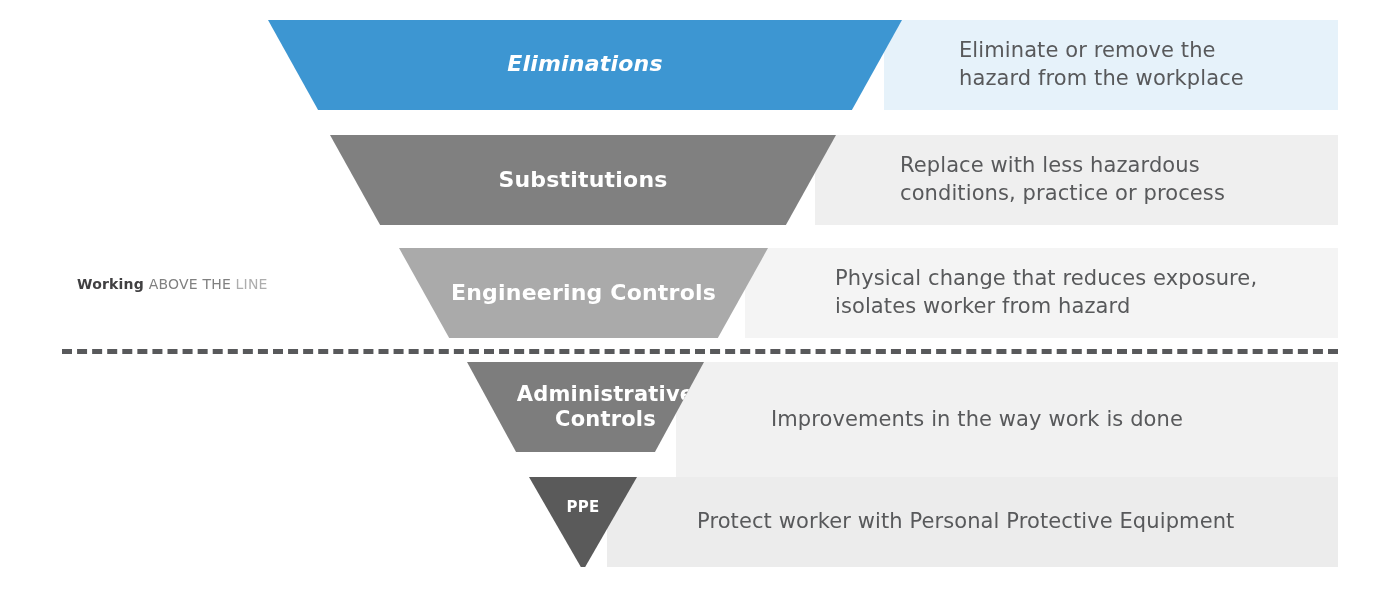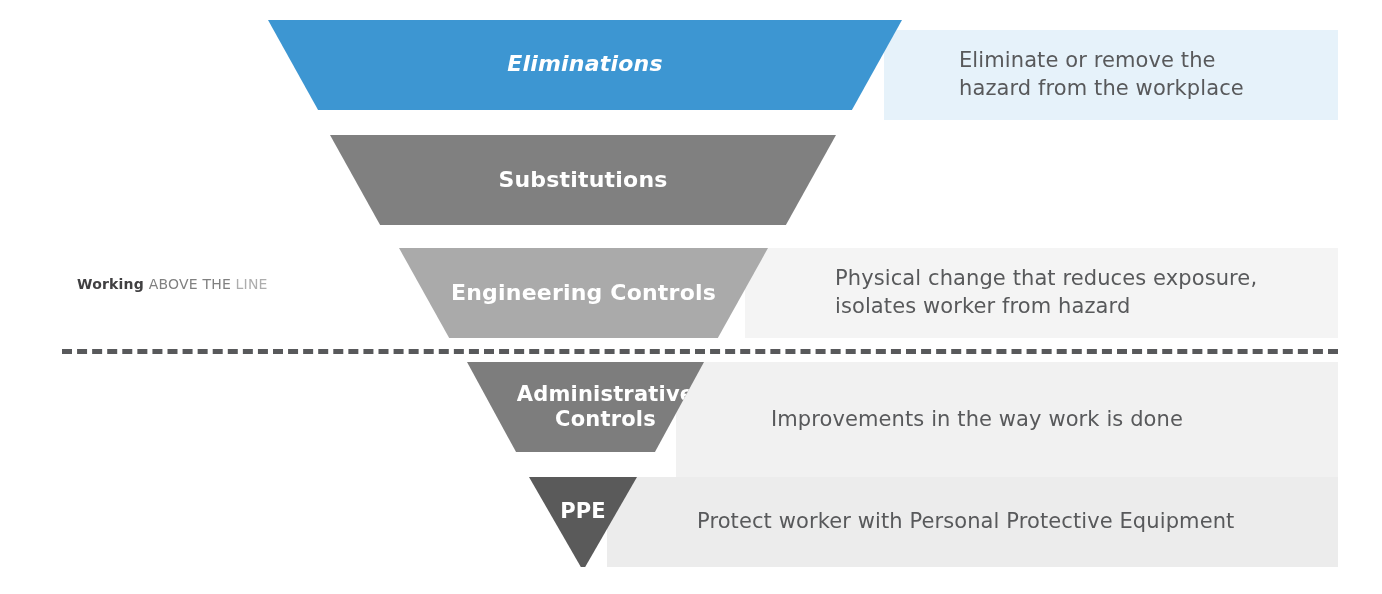--- a/index.html
+++ b/index.html
@@ -34,21 +34,21 @@
   .desc-text {
     color: #58595b;
     font-size: 21px;
     line-height: 1.32;
     font-weight: 400;
     letter-spacing: 0.1px;
     white-space: pre-line;
   }
 
   
-  .row1 { top: 30px;  height: 90px; }
+  .row1 { top: 20px;  height: 90px; }
   .row2 { top: 135px; height: 90px; }
   .row3 { top: 248px; height: 90px; }
   .row4 { top: 362px; height: 116px; }
   .row5 { top: 477px; height: 90px; }
 
   .panel1 { left: 884px; width: 454px; background: #e6f2fa; }
   .panel2 { left: 815px; width: 523px; background: #efefef; }
   .panel3 { left: 745px; width: 593px; background: #f4f4f4; }
   .panel4 { left: 676px; width: 662px; background: #f1f1f1; }
   .panel5 { left: 607px; width: 731px; background: #ececec; }
@@ -105,21 +105,21 @@
     clip-path: polygon(0 0, 100% 0, 79.3% 100%, 20.7% 100%);
   }
   .shape4 .funnel-label { font-size: 21px; margin-left: 40px; }
 
   .shape5 {
     left: 529px; top: 477px; width: 108px; height: 90px;
     background: #5a5a5a;
     clip-path: polygon(0 0, 100% 0, 52% 100%, 48% 100%);
   }
   .shape5 .funnel-label {
-    font-size: 21px;
+    font-size: 15px;
     align-self: flex-start;
     margin-top: 22px;
   }
 
   
   .divider-line {
     position: absolute;
     left: 62px;
     top: 349px;
     width: 1276px;
@@ -145,20 +145,24 @@
 </head>
 <body>
 
 <div id="hierarchy-diagram">
 
   <div class="desc-panel row1 panel1">
     <div class="desc-text">Eliminate or remove the
 hazard from the workplace</div>
   </div>
 
+  <div class="desc-panel row2 panel2">
+    <div class="desc-text">Replace with less hazardous
+conditions, practice or process</div>
+  </div>
 
   <div class="desc-panel row3 panel3">
     <div class="desc-text">Physical change that reduces exposure,
 isolates worker from hazard</div>
   </div>
 
   <div class="desc-panel row4 panel4">
     <div class="desc-text">Improvements in the way work is done</div>
   </div>
 

